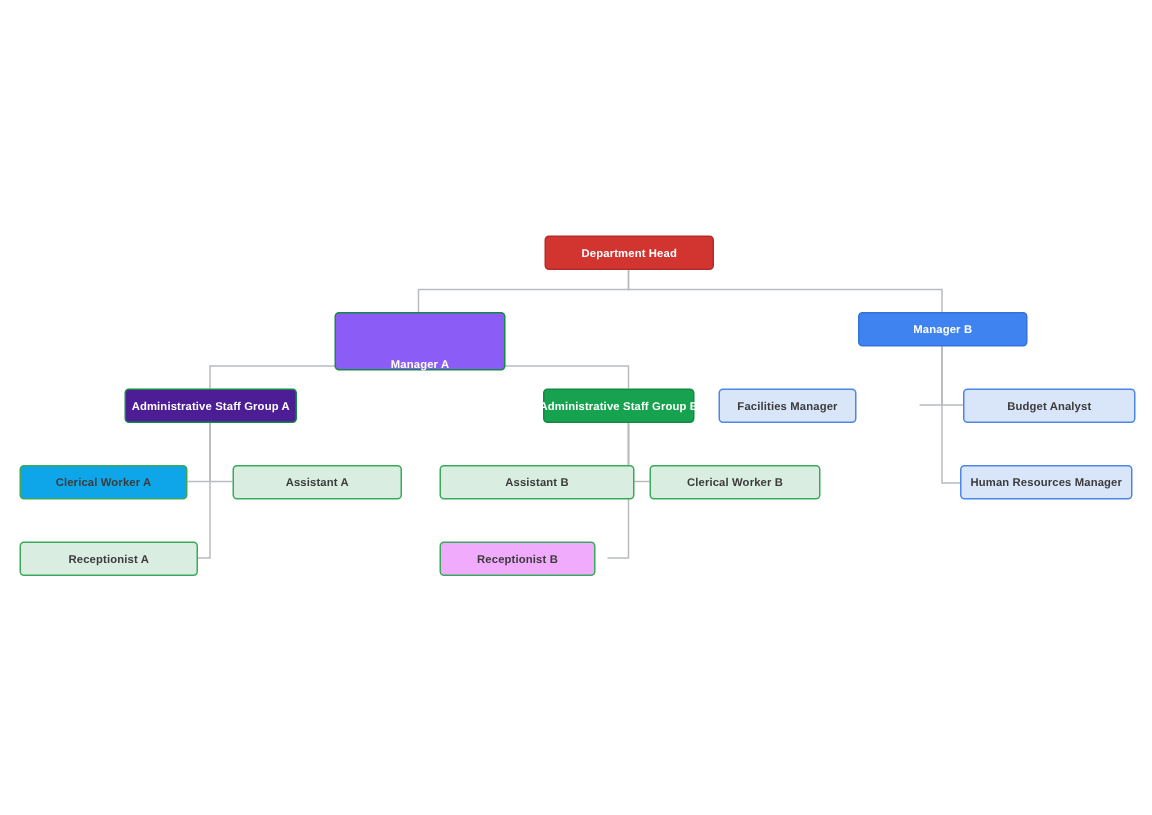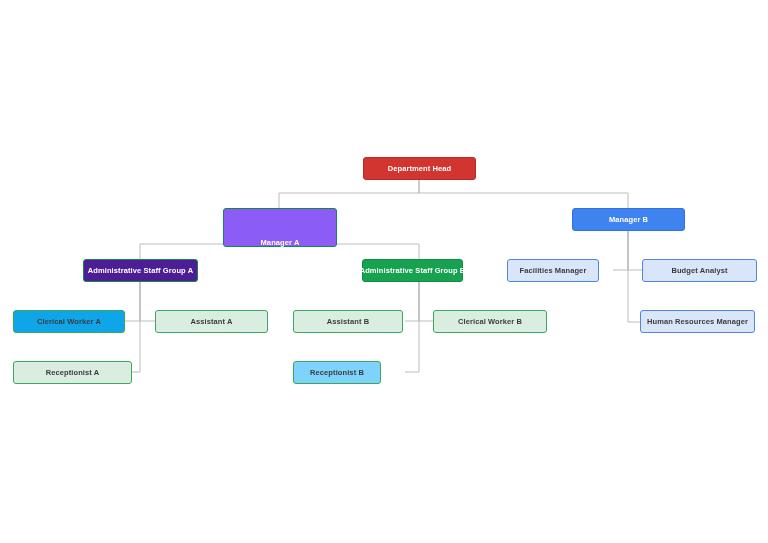--- a/index.html
+++ b/index.html
@@ -66,40 +66,40 @@
     </div>
     <div class="node" style="left: 572px; top: 208px; width: 113px; height: 23px; background: rgb(63, 131, 240); border-color: rgb(51, 114, 216); color: rgb(255, 255, 255);">
       <span>Manager B</span>
     </div>
     <div class="node" style="left: 83px; top: 259px; width: 115px; height: 23px; background: #4c1d95; border-color: rgb(18, 138, 67); color: rgb(255, 255, 255);">
       <span>Administrative Staff Group A</span>
     </div>
     <div class="node" style="left: 362px; top: 259px; width: 101px; height: 23px; background: rgb(22, 162, 79); border-color: rgb(18, 138, 67); color: rgb(255, 255, 255);">
       <span>Administrative Staff Group B</span>
     </div>
-    <div class="node" style="left: 507px; top: 259px; width: 92px; height: 23px; background: rgb(217, 230, 249); border-color: rgb(76, 134, 232); color: rgb(59, 59, 59); align-items: center;">
+    <div class="node" style="left: 479px; top: 259px; width: 92px; height: 23px; background: rgb(217, 230, 249); border-color: rgb(76, 134, 232); color: rgb(59, 59, 59); align-items: center;">
       <span>Facilities Manager</span>
     </div>
     <div class="node" style="left: 642px; top: 259px; width: 115px; height: 23px; background: rgb(217, 230, 249); border-color: rgb(76, 134, 232); color: rgb(59, 59, 59);">
       <span>Budget Analyst</span>
     </div>
     <div class="node" style="left: 13px; top: 310px; width: 112px; height: 23px; background: #0ea5e9; border-color: rgb(58, 169, 92); color: rgb(59, 59, 59);">
       <span>Clerical Worker A</span>
     </div>
     <div class="node" style="left: 155px; top: 310px; width: 113px; height: 23px; background: rgb(217, 238, 225); border-color: rgb(58, 169, 92); color: rgb(59, 59, 59);">
       <span>Assistant A</span>
     </div>
-    <div class="node" style="left: 293px; top: 310px; width: 110px; height: 23px; background: rgb(217, 238, 225); border-color: rgb(58, 169, 92); color: rgb(59, 59, 59);">
+    <div class="node" style="left: 293px; top: 310px; width: 130px; height: 23px; background: rgb(217, 238, 225); border-color: rgb(58, 169, 92); color: rgb(59, 59, 59);">
       <span>Assistant B</span>
     </div>
     <div class="node" style="left: 640px; top: 310px; width: 115px; height: 23px; background: rgb(217, 230, 249); border-color: rgb(76, 134, 232); color: rgb(59, 59, 59);">
       <span>Human Resources Manager</span>
     </div>
     <div class="node" style="left: 433px; top: 310px; width: 114px; height: 23px; background: rgb(217, 238, 225); border-color: rgb(58, 169, 92); color: rgb(59, 59, 59);">
       <span>Clerical Worker B</span>
     </div>
     <div class="node" style="left: 13px; top: 361px; width: 119px; height: 23px; background: rgb(217, 238, 225); border-color: rgb(58, 169, 92); color: rgb(59, 59, 59);">
       <span>Receptionist A</span>
     </div>
-    <div class="node" style="left: 293px; top: 361px; width: 88px; height: 23px; background: #7dd3fc; border-color: rgb(58, 169, 92); color: rgb(59, 59, 59);">
+    <div class="node" style="left: 293px; top: 361px; width: 104px; height: 23px; background: #f0abfc; border-color: rgb(58, 169, 92); color: rgb(59, 59, 59);">
       <span>Receptionist B</span>
     </div>
   </div>
 
 </body></html>

